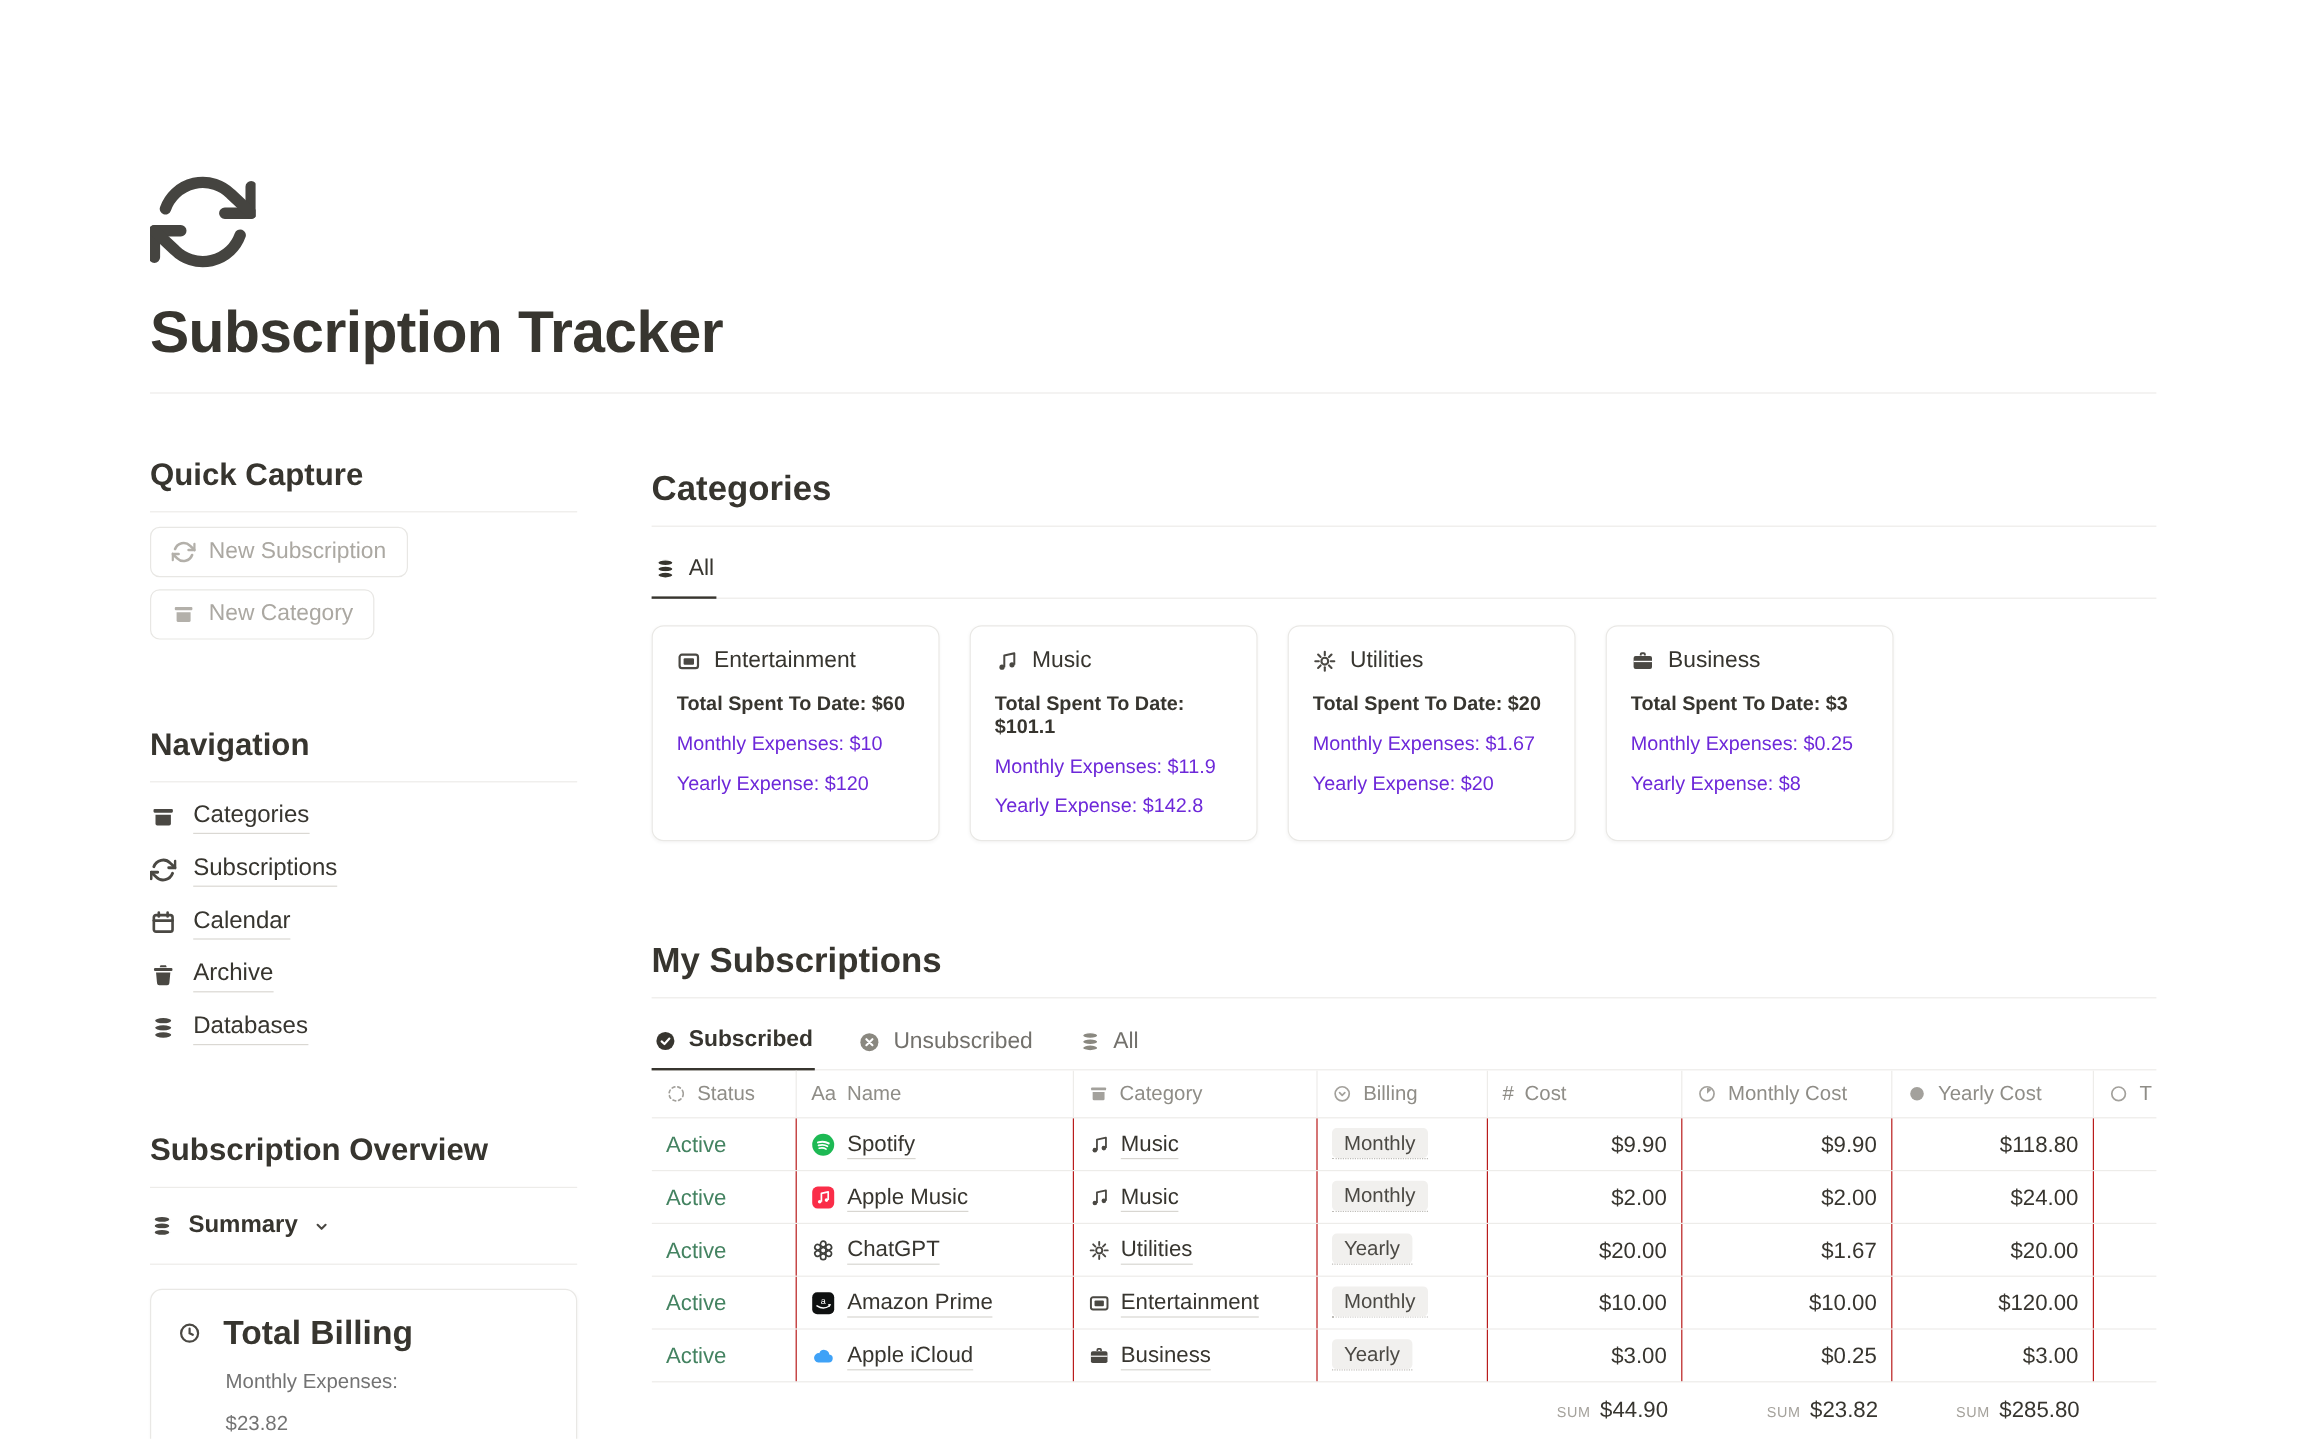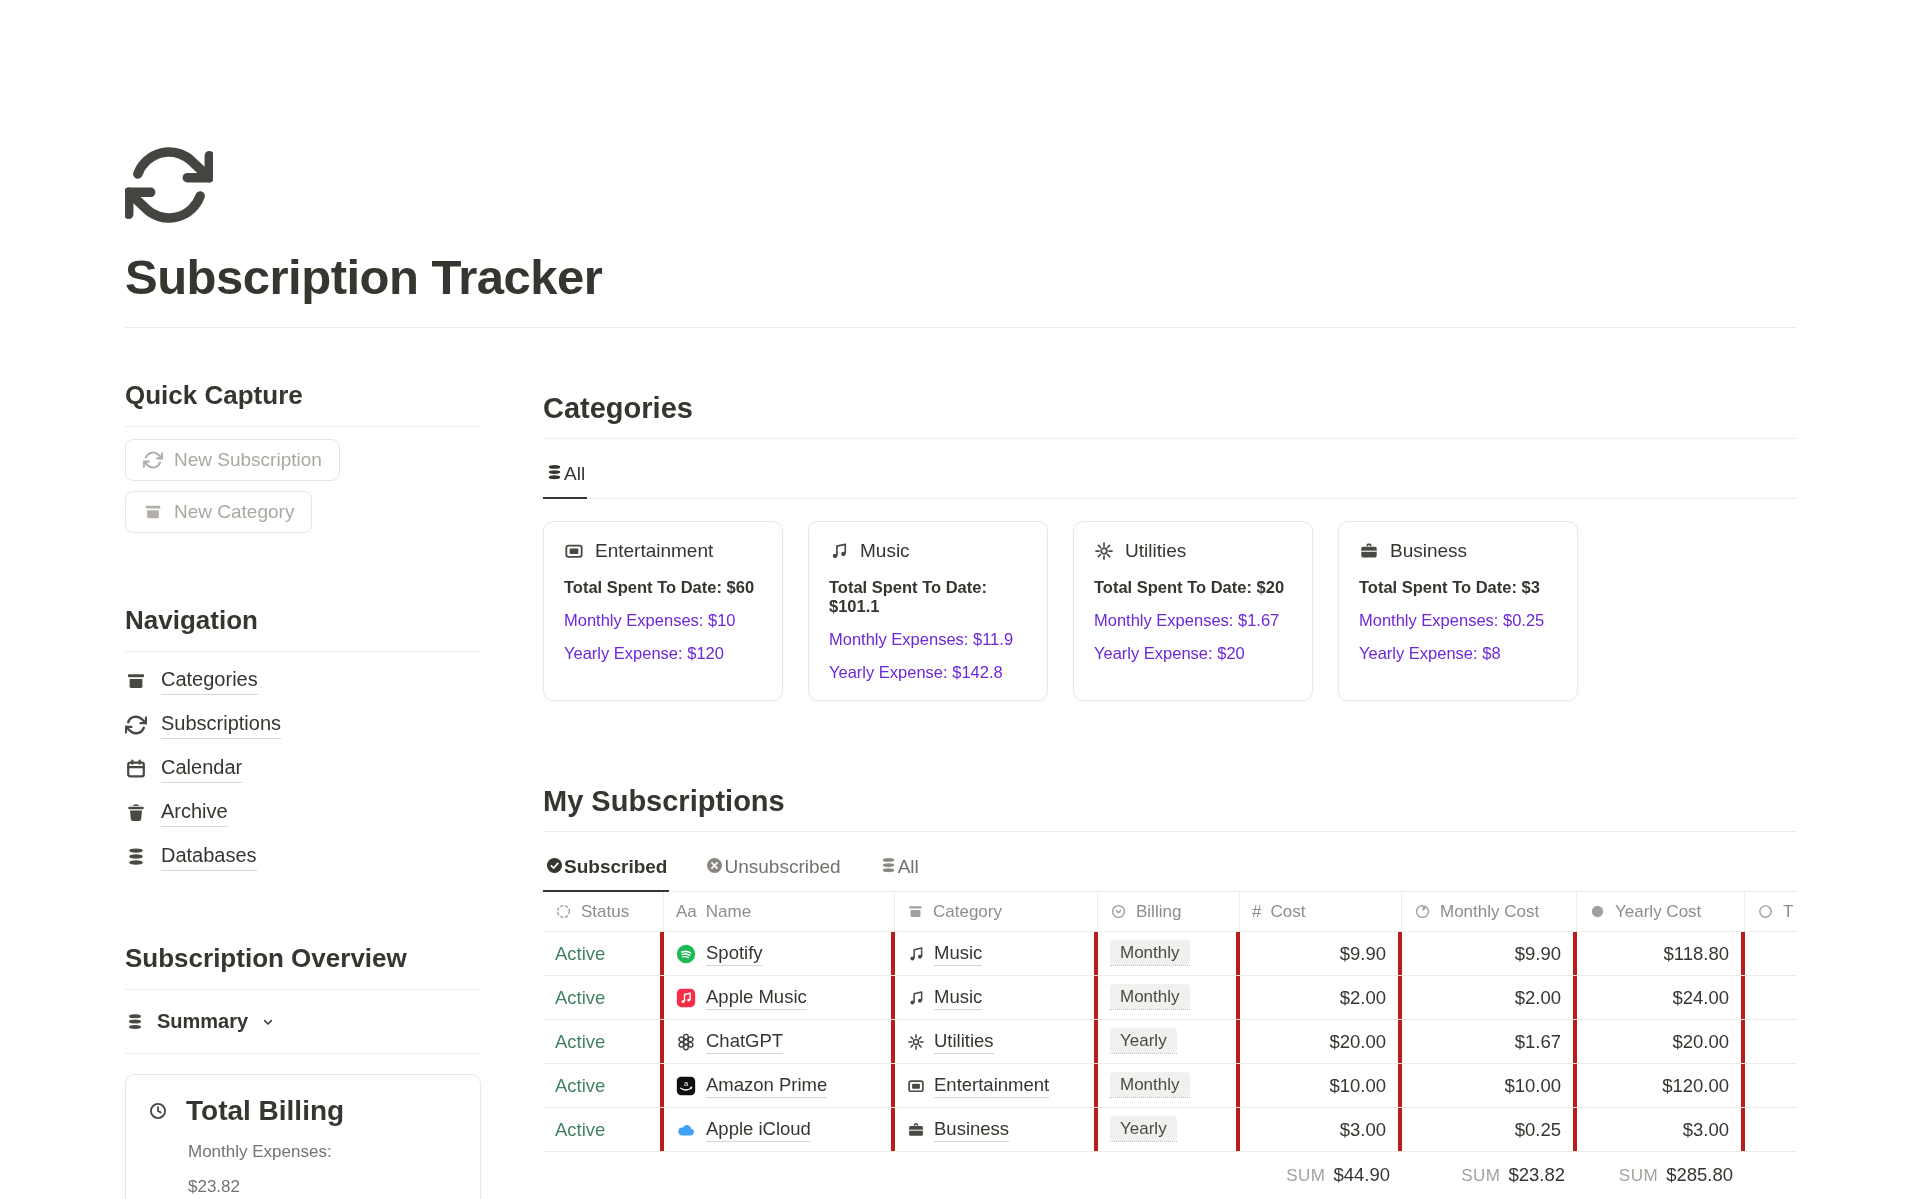--- a/index.html
+++ b/index.html
@@ -41,55 +41,55 @@
     border:1px solid #E9E8E5; border-radius:10px; margin-top:20px;
     padding:20px 22px; box-shadow:0 1px 3px rgba(0,0,0,.04);
   }
   .billing-title { display:flex; align-items:center; gap:18px; font-size:28px; font-weight:bold; }
   .billing-line { font-size:17px; margin-top:15px; color:#737373;margin-left:40px; }
 
   
   h2.main-h { font-size:29px; font-weight:bold; margin:12px 0 0; }
   .main-div { border:none; border-top:1px solid #EDECE9; margin:13px 0 0; }
   .tabbar { display:flex; gap:34px; border-bottom:1px solid #EDECE9; padding-top:24px; }
-  .tab { display:flex; align-items:flex-start; font-size:19px; color:#73716C; padding:0 2px 12px; cursor:pointer; margin-bottom:-1px; }
+  .tab { display:flex; align-items:center; gap:10px; font-size:19px; color:#73716C; padding:0 2px 12px; cursor:pointer; margin-bottom:-1px; }
   .tab.active { color:#37352F; border-bottom:2.5px solid #37352F; }
   .tab.active.bold { font-weight:bold; }
   .tab .icn { color:#8A8880; }
   .tab.active .icn { color:#37352F; }
 
   .cards { display:flex; gap:25px; margin-top:22px; }
   .card {
     width:240px; border:1px solid #E9E8E5; border-radius:10px;
     padding:18px 20px; box-shadow:0 1px 3px rgba(0,0,0,.04); cursor:pointer;
   }
   .card-title { display:flex; align-items:center; gap:11px; font-size:19px; color:#37352F; }
   .card-total { font-size:16.5px; font-weight:bold; margin-top:16px; }
   .card-line { font-size:16.5px; margin-top:14px; color:#6d28d9; }
 
   .sec-subs { margin-top:84px; }
   .tbl-wrap { overflow:hidden; width:100%; }
   .thead, .trow, .sumrow { display:flex; width:1372px; }
   .thead { height:40px; align-items:center; border-bottom:1px solid #EDECE9; color:#8F8D87; font-size:17px; }
   .th { display:flex; align-items:center; gap:9px; padding:0 12px; height:100%; border-right:1px solid #EDECE9; }
   .trow { height:44px; align-items:center; border-bottom:1px solid #EDECE9; font-size:18.5px; }
-  .td { display:flex; align-items:center; padding:0 12px; height:100%; border-right:4px solid #b91c1c; }
+  .td { display:flex; align-items:center; padding:0 12px; height:100%; border-right:1px solid #b91c1c; }
   .td.num { justify-content:flex-end; }
   .c0{width:121px}.c1{width:231px}.c2{width:203px}.c3{width:142px}
   .c4{width:162px}.c5{width:175px}.c6{width:168px}.c7{width:170px}
   .status-text { color:#448361; }
   .name-cell { gap:10px; }
   .u { border-bottom:1px solid #D8D6D1; padding-bottom:1px; }
   .cat-cell { gap:9px; }
   .cat-cell .icn { color:#4A4843; }
   .tag-u { border-bottom:1px dotted #BEBCB7; padding-bottom:2px; }
   .tag { background:#F1F0EE; border-radius:4px; padding:3px 10px; font-size:17px; color:#4B4944; }
   .sumrow { height:46px; align-items:center; }
   .sum-cell { display:flex; align-items:baseline; justify-content:flex-end; gap:8px; padding:0 12px; }
-  .sum-label { font-size:17px; color:#A5A29C; letter-spacing:.5px; }
+  .sum-label { font-size:12px; color:#A5A29C; letter-spacing:.5px; }
   .sum-val { font-size:18.5px; color:#37352F; }
 
   
   .icn { display:inline-flex; flex:none; color:#4A4843; }
   .icn svg { width:100%; height:100%; display:block; }
   .ic-gray { color:#A3A19C !important; }
   .ic-btn { color:#B3B0AA !important; }
   .txticn { font-size:17px; line-height:1; }
 </style>
 </head>

